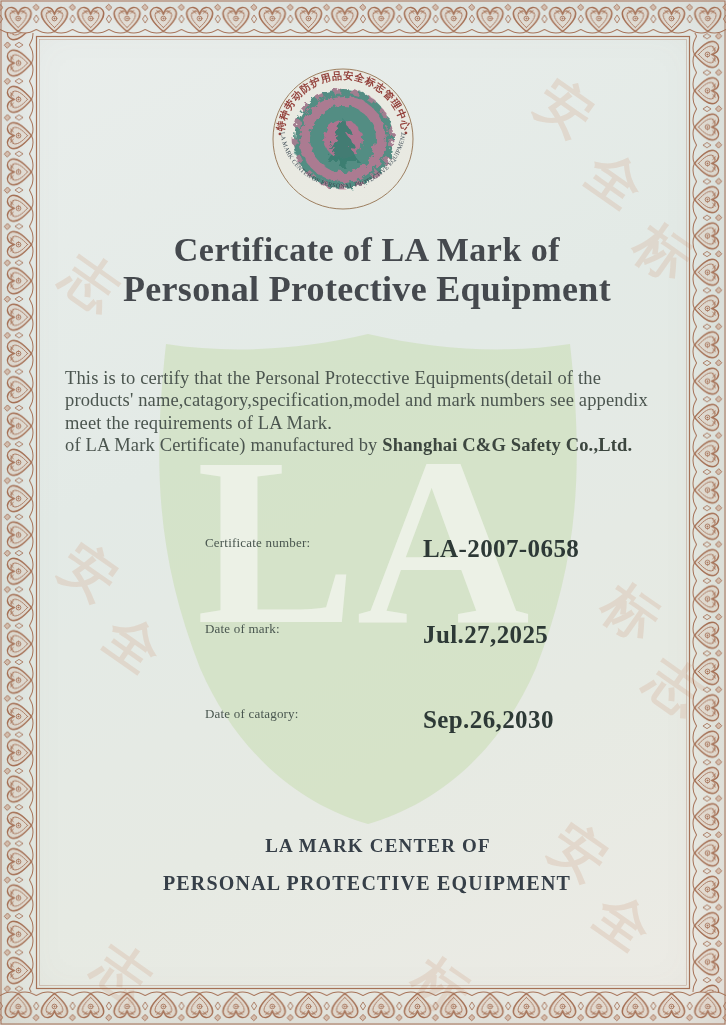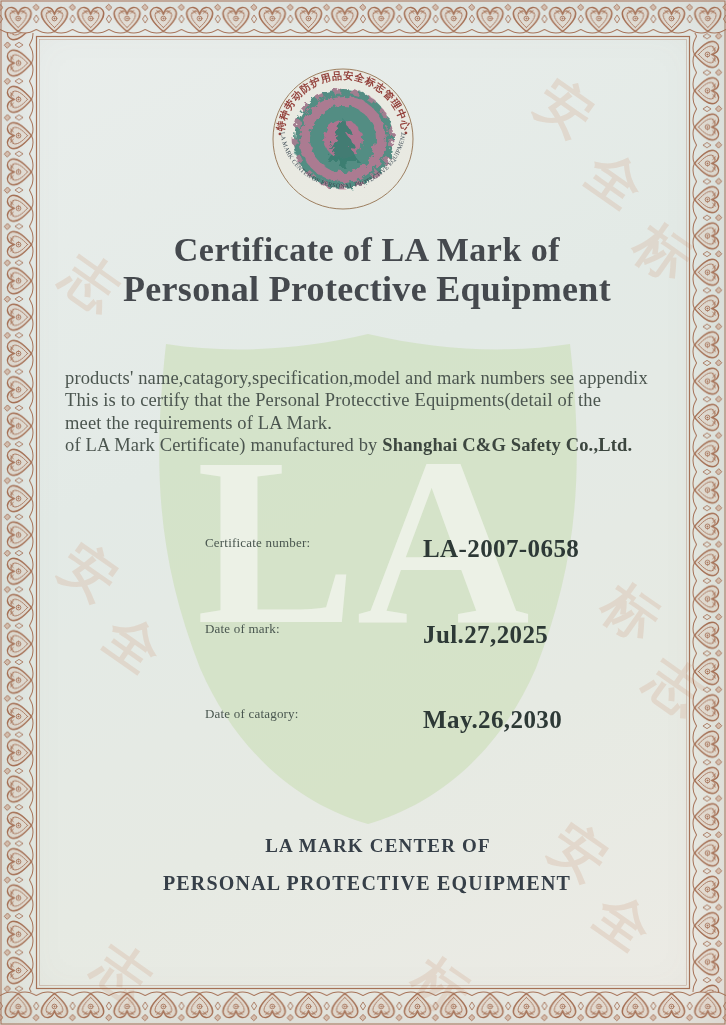--- a/index.html
+++ b/index.html
@@ -117,35 +117,35 @@
     </text>
   </svg>
 
   <div class="content">
     <div class="title">
       <div class="t1">Certificate of LA Mark of</div>
       <div class="t2">Personal Protective Equipment</div>
     </div>
 
     <div class="body-text">
+      <div>This is to certify that the Personal Protecctive Equipments(detail of the</div>
       <div>products' name,catagory,specification,model and mark numbers see appendix</div>
-      <div>This is to certify that the Personal Protecctive Equipments(detail of the</div>
       <div>meet the requirements of LA Mark.</div>
       <div><span>of LA Mark Certificate) manufactured by </span><b>Shanghai C&amp;G Safety Co.,Ltd.</b></div>
     </div>
 
     <div class="row r0">
       <span class="lbl">Certificate number:</span>
       <span class="val">LA-2007-0658</span>
     </div>
     <div class="row r1">
       <span class="lbl">Date of mark:</span>
       <span class="val">Jul.27,2025</span>
     </div>
     <div class="row r2">
       <span class="lbl">Date of catagory:</span>
-      <span class="val">May.26,2030</span>
+      <span class="val">Sep.26,2030</span>
     </div>
 
     <div class="footer-line f1">LA MARK CENTER OF</div>
     <div class="footer-line f2">PERSONAL PROTECTIVE EQUIPMENT</div>
   </div>
 </div>
 
 </body></html>

